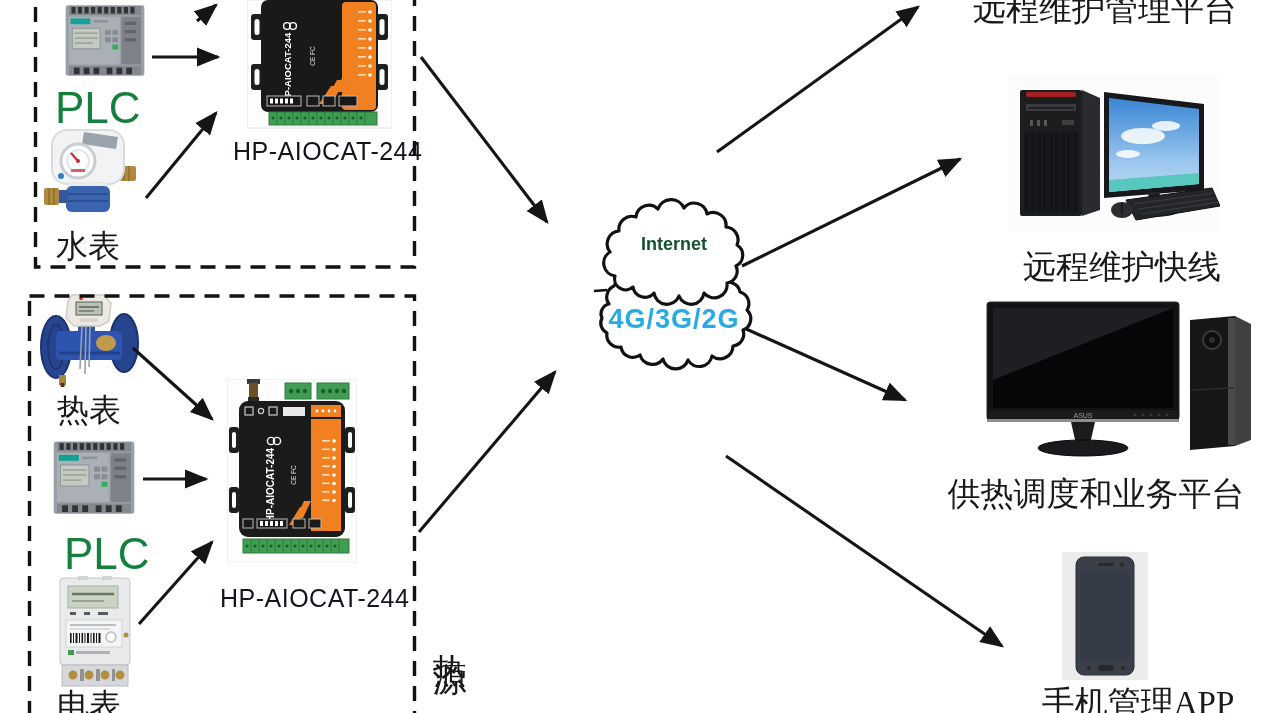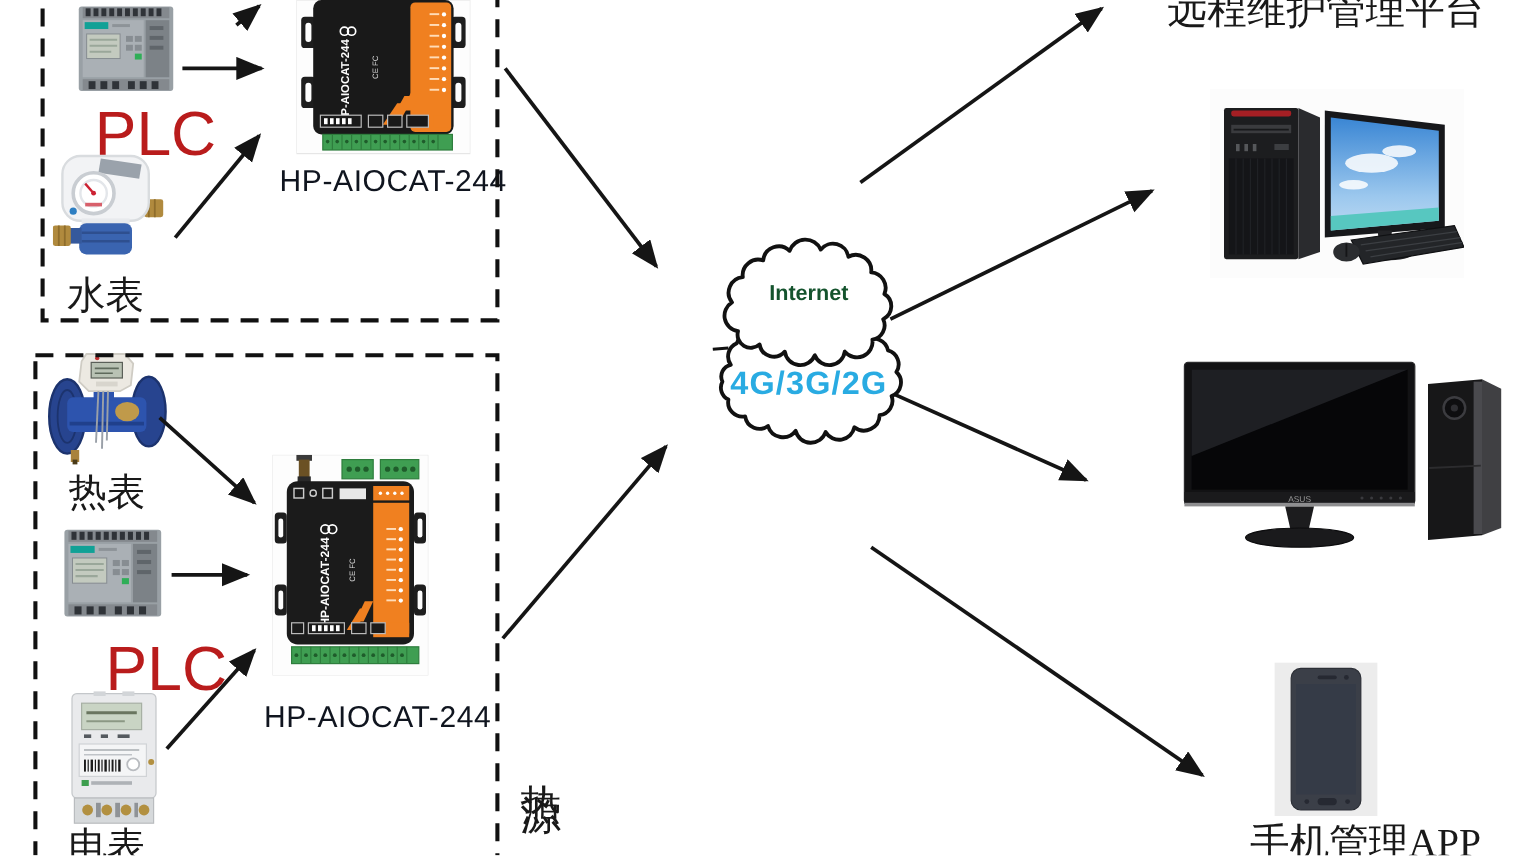--- a/index.html
+++ b/index.html
@@ -3,21 +3,21 @@
 <meta charset="utf-8">
 <style>
   html,body{margin:0;padding:0;background:#fff;}
   #canvas{position:relative;width:1267px;height:713px;background:#fff;overflow:hidden;
           font-family:"Liberation Sans","DejaVu Sans",sans-serif;}
   .abs{position:absolute;}
   .lbl{position:absolute;line-height:1;white-space:nowrap;color:#191919;}
   .cjk{font-family:"Liberation Serif","DejaVu Serif",serif;font-size:33px;}
   .center{text-align:center;}
   .model-lbl{font-size:25px;color:#10151f;text-align:center;letter-spacing:.5px;}
-  .plc-lbl{font-size:52px;color:#b91c1c;margin-left:24px;}
+  .plc-lbl{font-size:44px;color:#15803d;}
   .cloud-t1{font-weight:bold;font-size:18px;color:#14532d;text-align:center;}
   .cloud-t2{font-weight:bold;font-size:27px;color:#29abe2;text-align:center;letter-spacing:1px;}
   .vert{writing-mode:vertical-rl;text-orientation:upright;letter-spacing:9px;}
   svg{display:block;}
   #overlay{position:absolute;left:0;top:0;pointer-events:none;}
 </style>
 </head>
 <body>
 
 <div id="canvas">
@@ -491,20 +491,21 @@
       <g stroke="#3c3f43" stroke-width="1">
         <line x1="126" y1="130" x2="206" y2="119"></line>
           <line x1="130" y1="135" x2="209" y2="124"></line>
           <line x1="134" y1="140" x2="211" y2="128"></line>
       </g>
       <ellipse cx="114" cy="136" rx="11" ry="8" fill="#2b2d30"></ellipse>
       <line x1="114" y1="129" x2="114" y2="140" stroke="#141517" stroke-width="1.5"></line>
     </svg>
   </div>
 
+  <div class="lbl cjk center" style="left:1020px;top:251px;width:204px;">远程维护快线</div>
 
   <div class="abs" style="left:985px;top:298px;">
     <svg width="275" height="166" viewBox="0 0 275 166">
       <rect x="2" y="4" width="192" height="118" rx="3" fill="#121214" stroke="#2c2c2e"></rect>
       <rect x="8" y="10" width="180" height="100" fill="#060608"></rect>
       <polygon points="8,10 188,10 8,82" fill="#1e1f23"></polygon>
       <rect x="2" y="112" width="192" height="10" fill="#1a1a1c"></rect>
       <text x="98" y="120" fill="#9a9a9a" font-size="7" text-anchor="middle" font-family="Liberation Sans, DejaVu Sans, sans-serif">ASUS</text>
       <g fill="#3a3a3e">
           <circle cx="150" cy="117" r="1.3"></circle>
@@ -518,20 +519,21 @@
       <ellipse cx="98" cy="150" rx="45" ry="8" fill="#1a1a1c" stroke="#0c0c0e"></ellipse>
       <polygon points="250,18 266,26 266,142 250,148" fill="#404043"></polygon>
       <polygon points="205,22 250,18 250,148 205,152" fill="#171718"></polygon>
       <rect x="243" y="20" width="7" height="127" fill="#4a4a4e"></rect>
       <circle cx="227" cy="42" r="9" fill="#0e0e10" stroke="#3c3c40" stroke-width="2"></circle>
       <circle cx="227" cy="42" r="3" fill="#2e2e32"></circle>
       <line x1="206" y1="92" x2="249" y2="90" stroke="#2c2c2e" stroke-width="1.5"></line>
     </svg>
   </div>
 
+  <div class="lbl cjk center" style="left:945px;top:478px;width:302px;">供热调度和业务平台</div>
 
   <div class="abs" style="left:1062px;top:552px;">
     <svg width="86" height="128" viewBox="0 0 86 128">
       <rect x="0" y="0" width="86" height="128" fill="#ececec"></rect>
       <rect x="14" y="5" width="58" height="118" rx="8" fill="#3b3f48" stroke="#2c2f36"></rect>
       <rect x="36" y="11" width="16" height="3" rx="1.5" fill="#262932"></rect>
       <circle cx="60" cy="12.5" r="2" fill="#262932"></circle>
       <rect x="18" y="18" width="50" height="92" fill="#353b47"></rect>
       <rect x="36" y="113" width="16" height="6" rx="3" fill="#262932"></rect>
       <circle cx="27" cy="116" r="2" fill="#262932"></circle>

